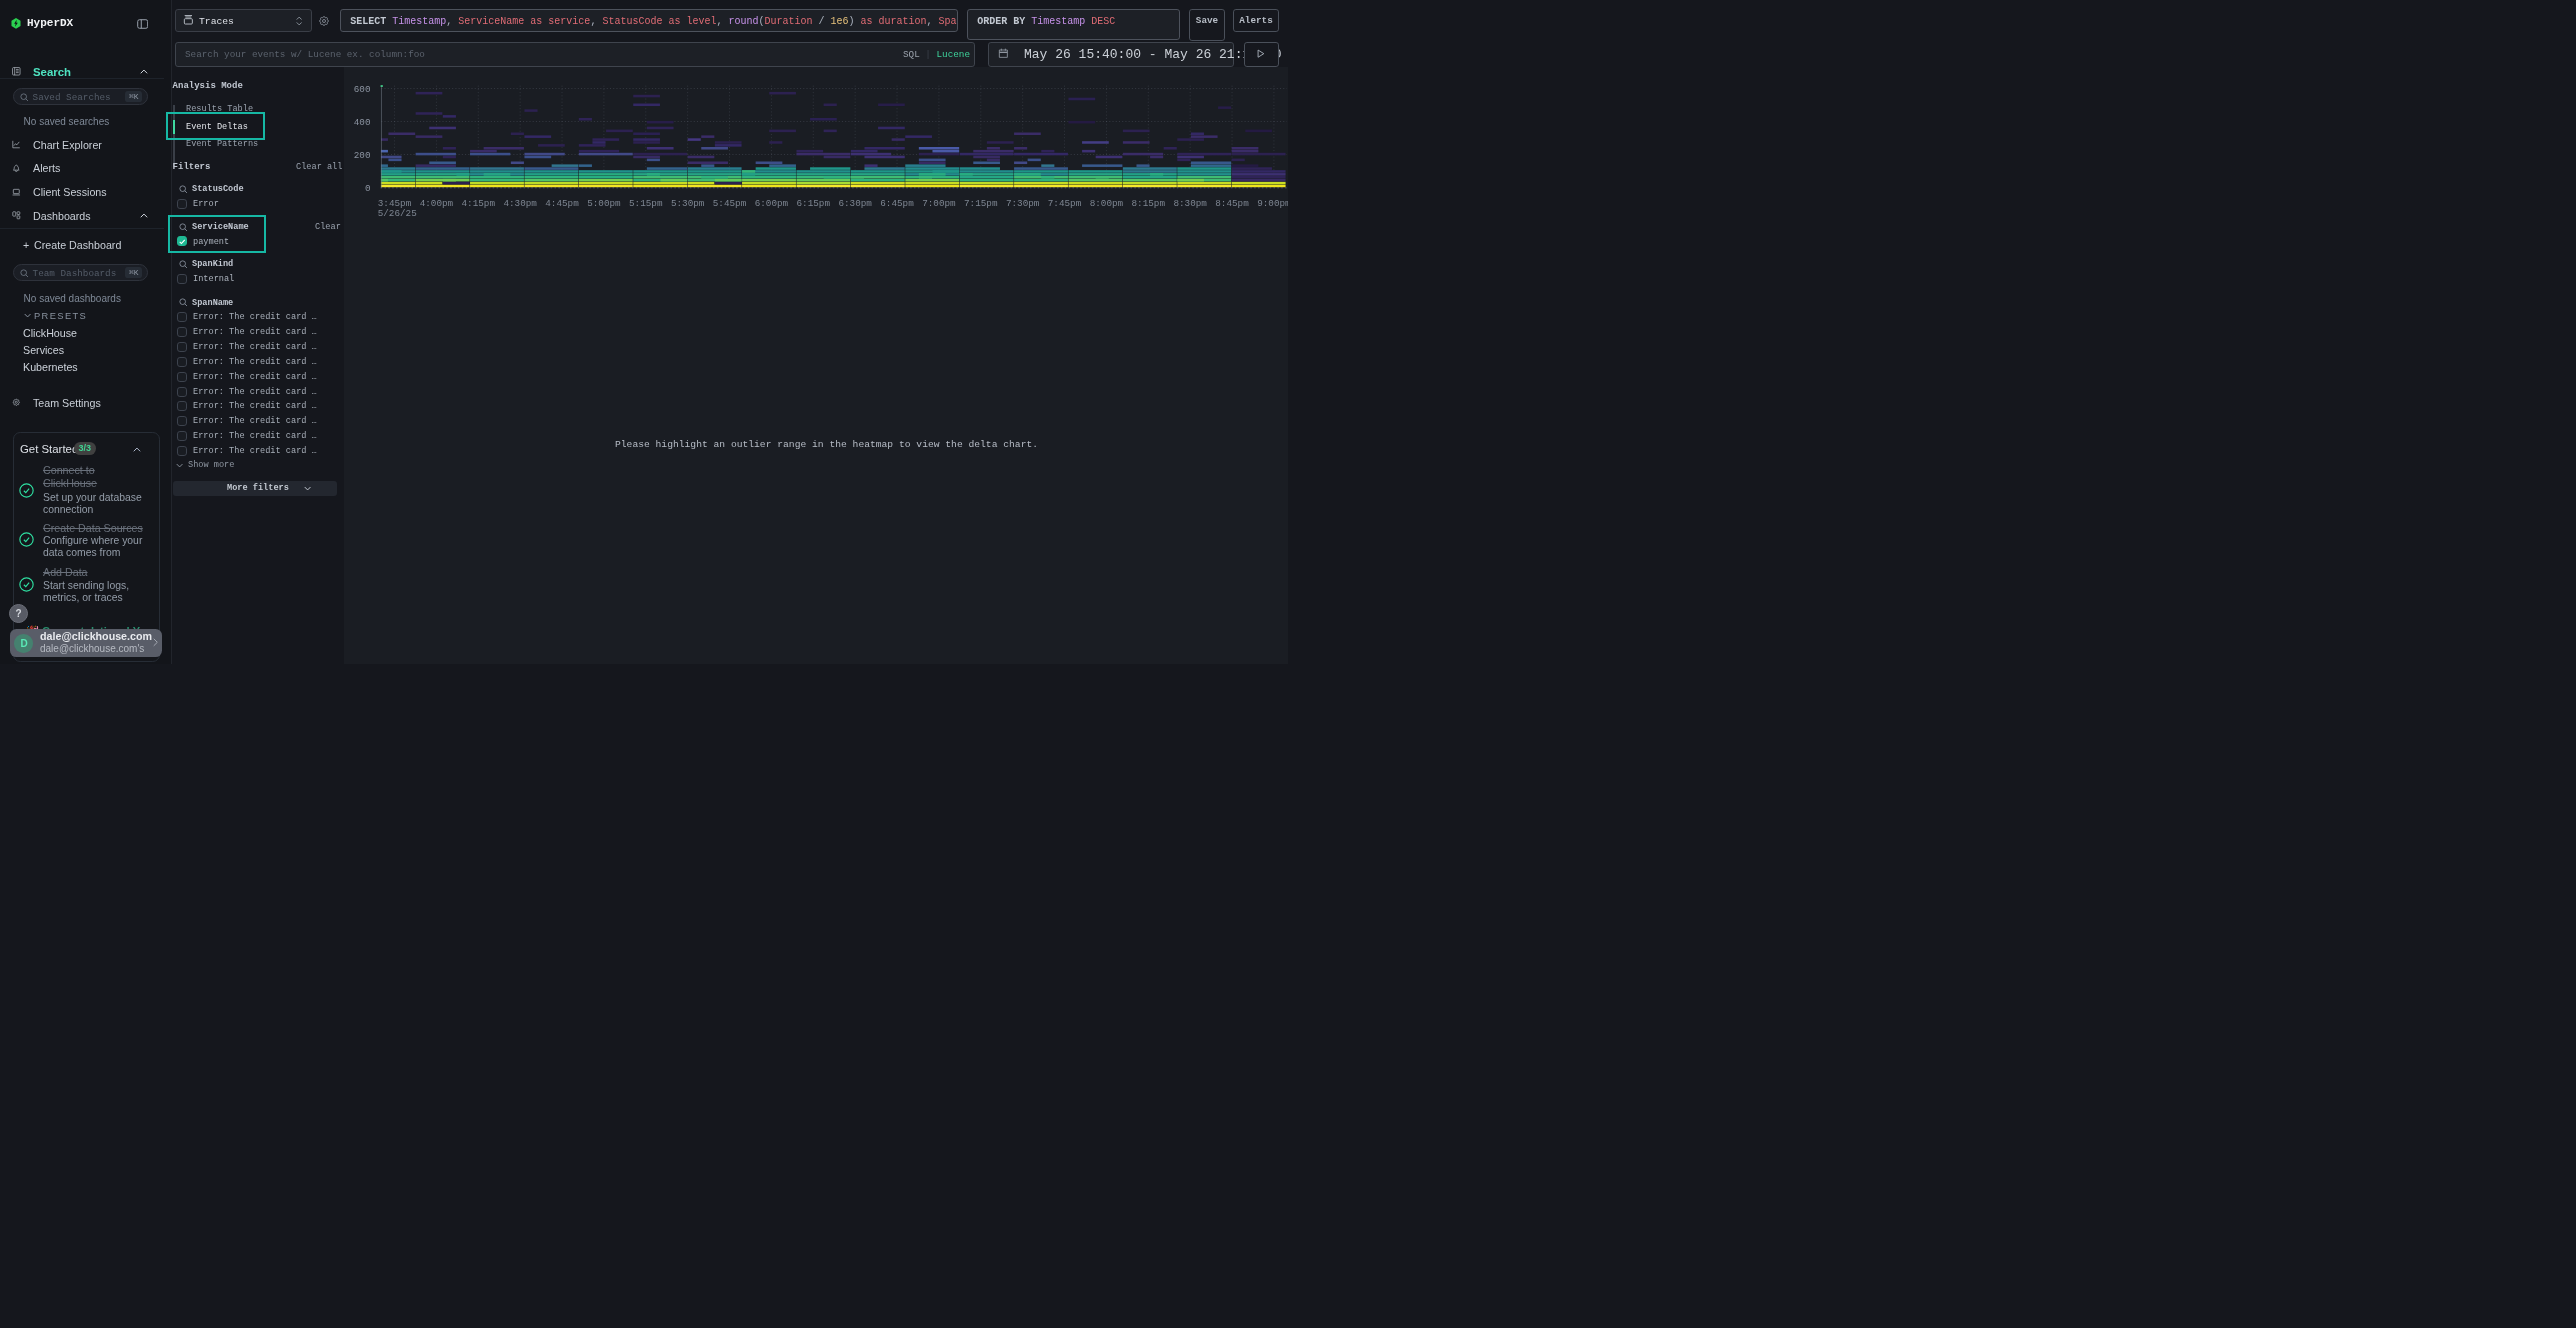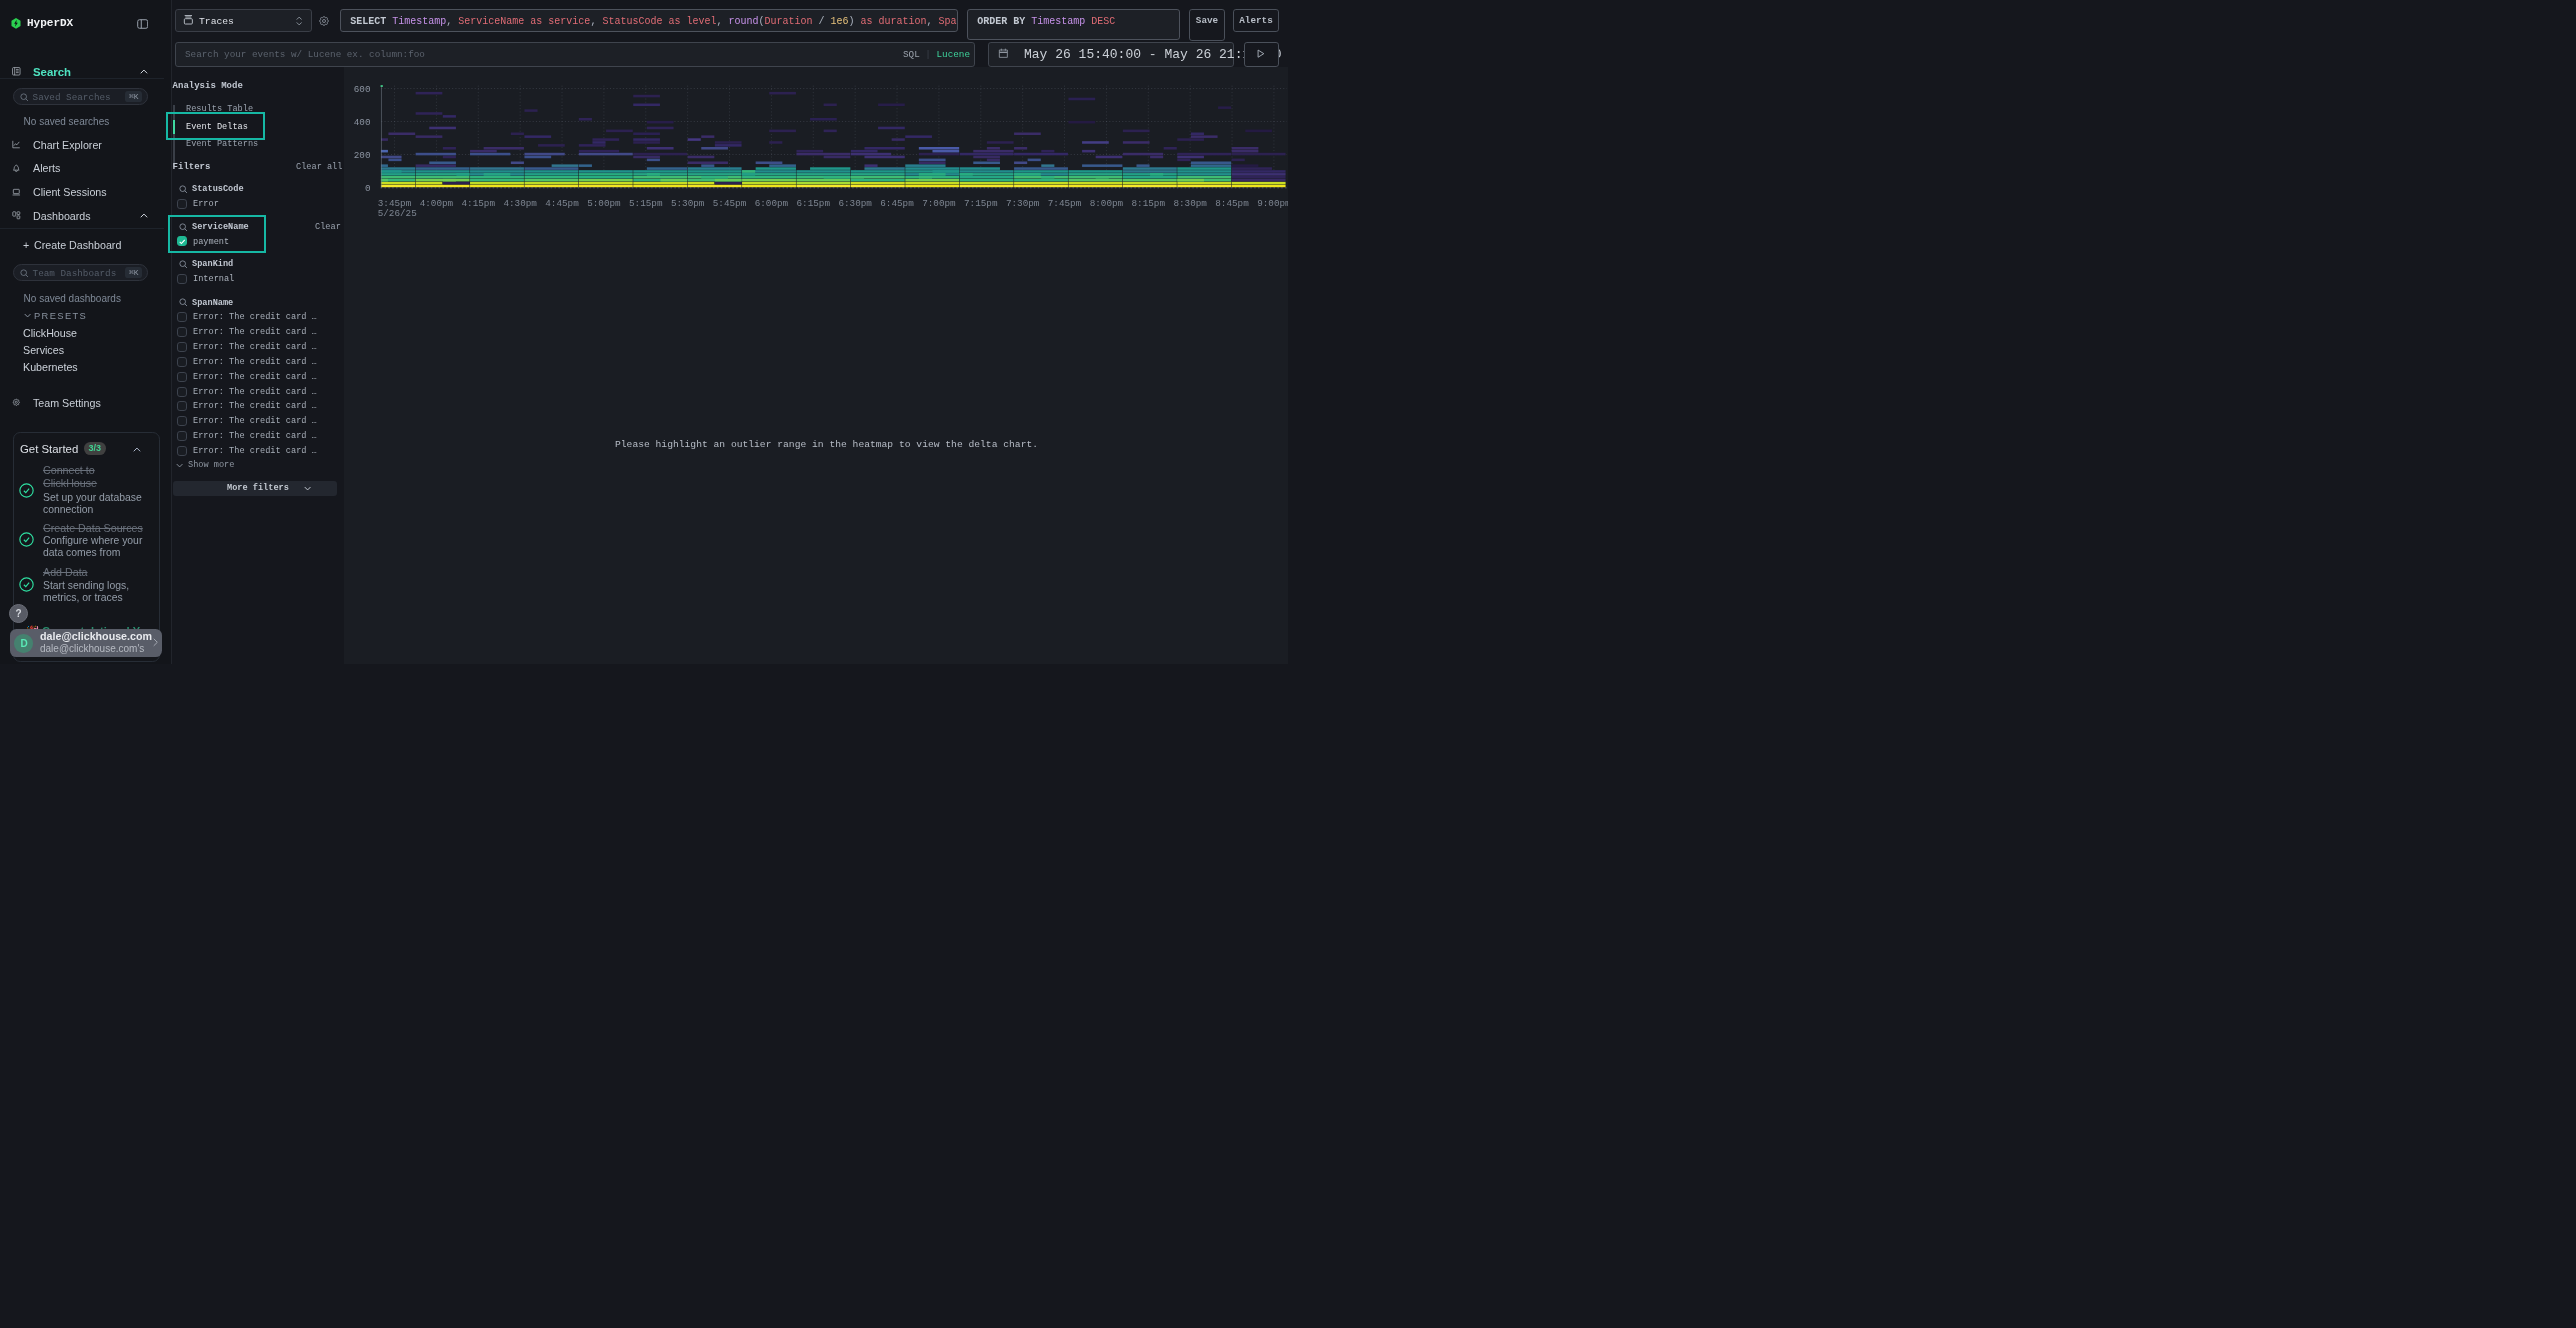--- a/index.html
+++ b/index.html
@@ -136,21 +136,21 @@
   <div class="preset" style="top:367px">Kubernetes</div>
 
   <svg class="navicon" style="top:398px" width="10" height="10" viewBox="0 0 24 24" fill="none" stroke="#b6bdc6" stroke-width="1.8">
     <circle cx="12" cy="12" r="3"></circle>
     <path d="M10.325 4.317c.426 -1.756 2.924 -1.756 3.35 0a1.724 1.724 0 0 0 2.573 1.066c1.543 -.94 3.31 .826 2.37 2.37a1.724 1.724 0 0 0 1.065 2.572c1.756 .426 1.756 2.924 0 3.35a1.724 1.724 0 0 0 -1.066 2.573c.94 1.543 -.826 3.31 -2.37 2.37a1.724 1.724 0 0 0 -2.572 1.065c-.426 1.756 -2.924 1.756 -3.35 0a1.724 1.724 0 0 0 -2.573 -1.066c-1.543 .94 -3.31 -.826 -2.37 -2.37a1.724 1.724 0 0 0 -1.065 -2.572c-1.756 -.426 -1.756 -2.924 0 -3.35a1.724 1.724 0 0 0 1.066 -2.573c-.94 -1.543 .826 -3.31 2.37 -2.37c1 .608 2.296 .07 2.572 -1.065z"></path>
   </svg>
   <div class="navitem" style="top:403px">Team Settings</div>
 
   <div class="abs" style="left:13px;top:432px;width:147px;height:230px;border:0.7px solid #272d36;border-radius:7.2px;background:#14161b"></div>
   <div class="abs sans" style="left:20px;top:449px;transform:translateY(-50%);font-size:11.4px;font-weight:normal;color:#dde1e7">Get Started</div>
-  <div class="abs sans" style="left:84px;top:442px;width:21.5px;height:13px;background:#404040;border-radius:6.4px;font-size:9px;font-weight:bold;color:#40d492;text-align:center;line-height:13px">3/3</div>
+  <div class="abs sans" style="left:74px;top:442px;width:21.5px;height:13px;background:#404040;border-radius:6.4px;font-size:9px;font-weight:bold;color:#40d492;text-align:center;line-height:13px">3/3</div>
   <svg class="abs" style="left:133px;top:447px" width="7.9" height="5" viewBox="0 0 11 7" fill="none" stroke="#aeb8cc" stroke-width="1.4">
       <path d="M1 6 L5.5 1.5 L10 6"></path>
     </svg>
 
   <svg class="abs" style="left:19.3px;top:483px" width="15" height="15" viewBox="0 0 21 21" fill="none">
     <circle cx="10.5" cy="10.5" r="9.3" stroke="#2fe0a2" stroke-width="1.6"></circle>
     <path d="M6.8 10.8 L9.5 13.4 L14.2 7.8" stroke="#2fe0a2" stroke-width="1.6" fill="none"></path>
   </svg>
   <div class="abs sans" style="left:43px;top:464px;width:107px;font-size:10.7px;line-height:13.2px;color:#69707b;text-decoration:line-through">Connect to ClickHouse</div>
   <div class="abs sans" style="left:43px;top:492px;width:107px;font-size:10.4px;line-height:11.8px;color:#949da9">Set up your database connection</div>

